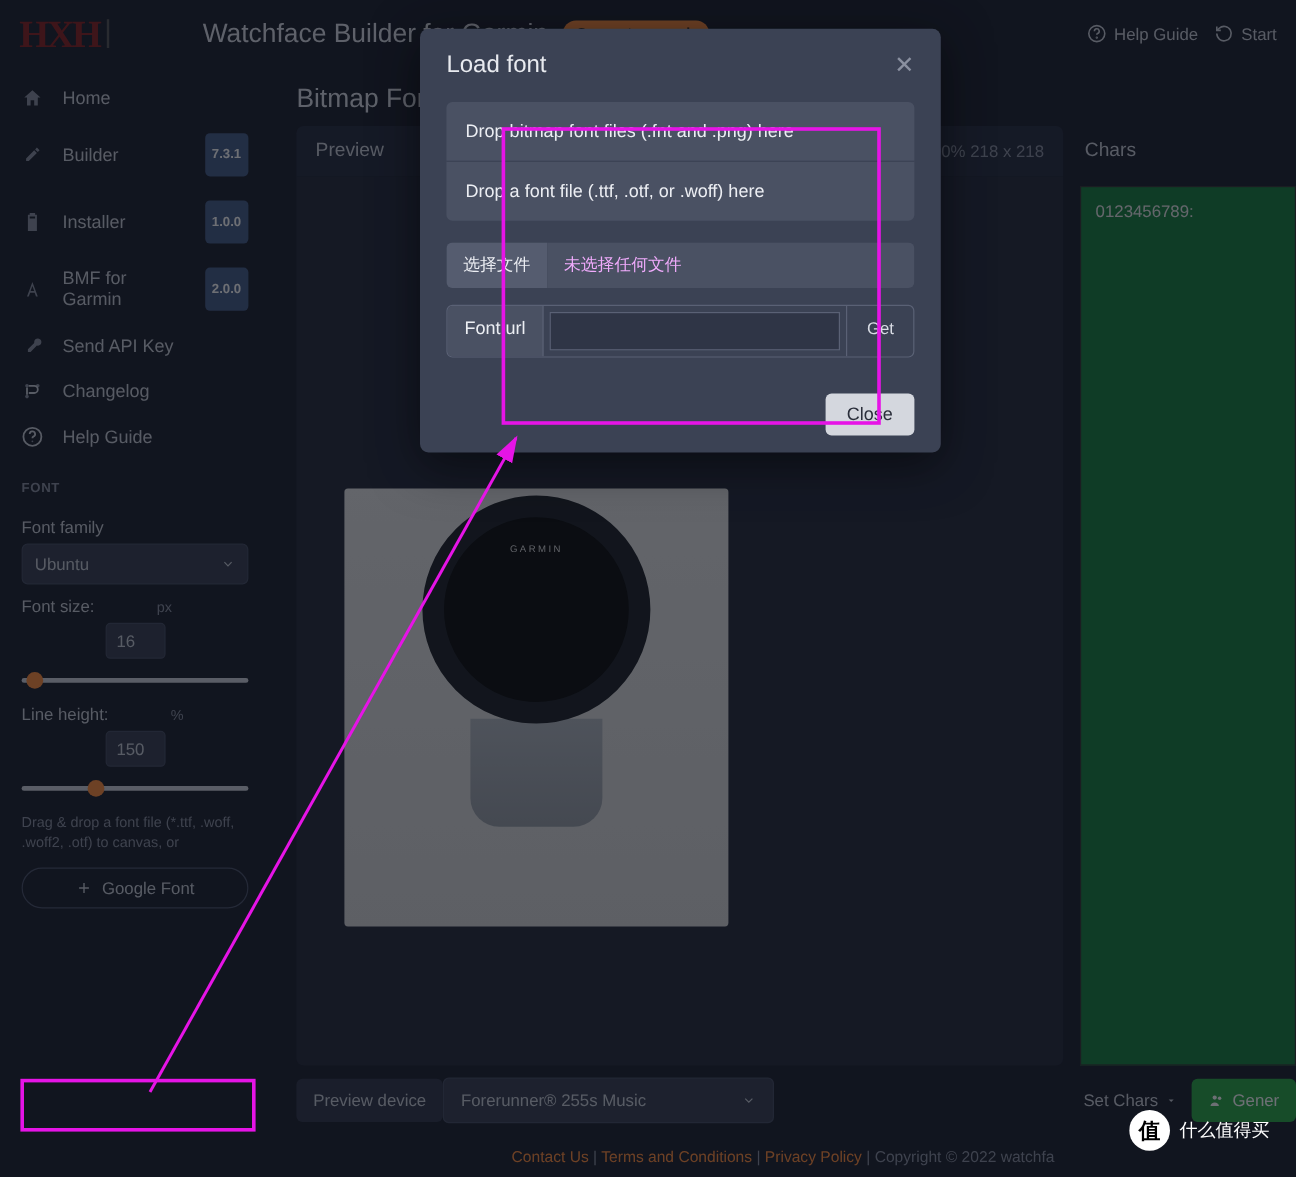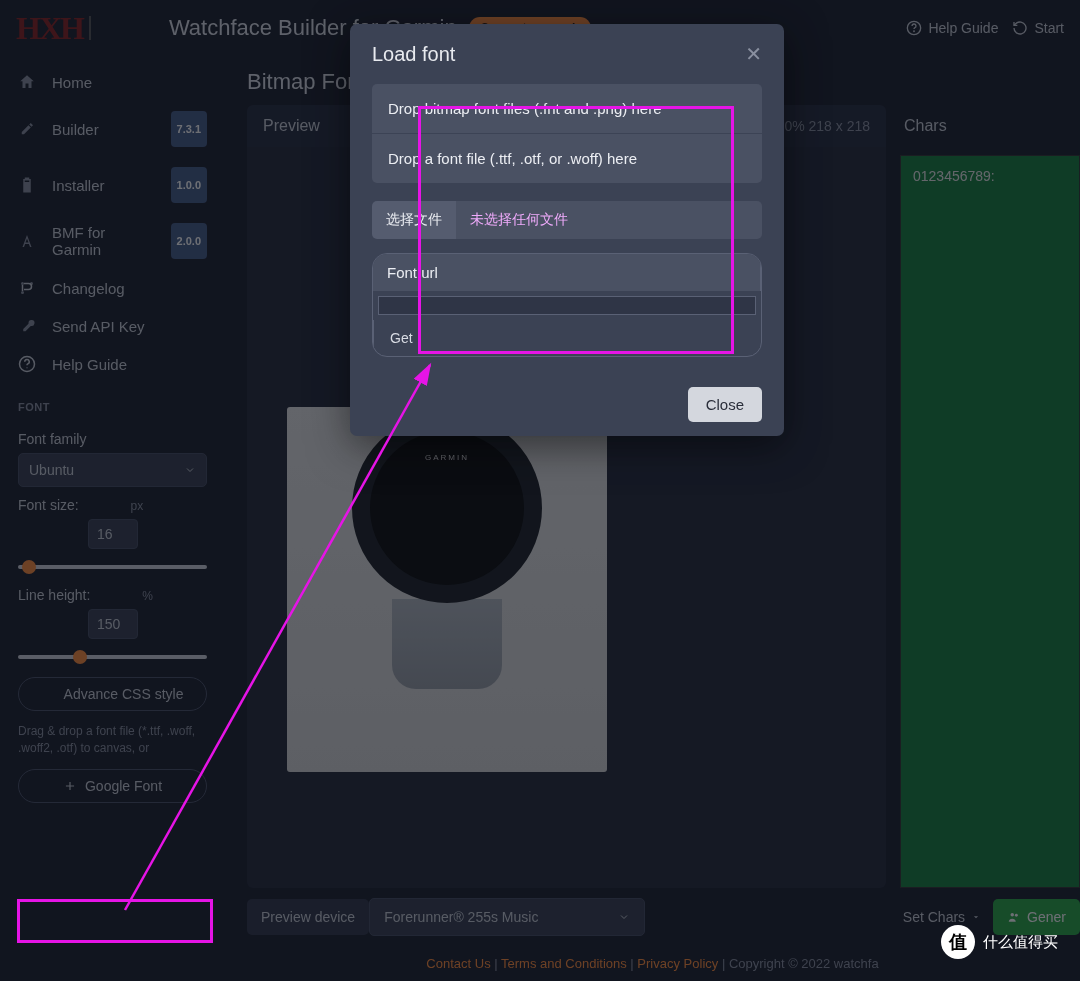--- a/index.html
+++ b/index.html
@@ -75,21 +75,21 @@
   .overlay{position:fixed;inset:0;background:rgba(12,15,24,0.6);}
   .modal{position:fixed;left:350px;top:24px;width:434px;background:var(--modal);border-radius:7px;box-shadow:0 10px 40px rgba(0,0,0,0.5);}
   .modal-head{display:flex;align-items:center;padding:18px 22px;font-size:20px;color:var(--text-bright);}
   .modal-head .x{margin-left:auto;cursor:pointer;color:var(--text-dim);font-size:20px;}
   .modal-body{padding:0 22px 16px;}
   .drop{background:var(--modal-box);border-radius:5px 5px 0 0;padding:14px 16px;color:#eceef3;font-size:15px;line-height:1.4;}
   .drop+.drop{border-radius:0 0 5px 5px;border-top:1px solid #3c4355;}
   .file-row{display:flex;margin-top:18px;border-radius:5px;overflow:hidden;}
   .file-btn{background:#555c6f;color:#eceef3;padding:10px 14px;font-size:14px;}
   .file-txt{flex:1;background:var(--modal-box);color:#f0abfc;padding:10px 14px;font-size:14px;}
-  .url-row{display:flex;margin-top:14px;border:1px solid #5a6175;border-radius:15px;overflow:hidden;flex-direction:column;}
+  .url-row{display:flex;margin-top:14px;border:1px solid #5a6175;border-radius:5px;overflow:hidden;}
   .url-lbl{background:var(--modal-box);color:#eceef3;padding:10px 14px;font-size:15px;border-right:1px solid #5a6175;}
   .url-inp{flex:1;background:#2f3546;border:1px solid #5a6175;margin:5px;height:32px;}
   .url-get{background:transparent;color:#d9dce4;padding:10px 16px;border-left:1px solid #5a6175;cursor:pointer;}
   .modal-foot{padding:14px 22px;display:flex;justify-content:flex-end;}
   .close-btn{background:#d4d7de;color:#2a2e3a;padding:9px 18px;border-radius:5px;font-size:15px;cursor:pointer;}
   
   
   .anno-box1{position:fixed;left:418px;top:106px;width:316px;height:248px;border:3px solid var(--magenta);pointer-events:none;}
   .anno-box2{position:fixed;left:17px;top:899px;width:196px;height:44px;border:3px solid var(--magenta);pointer-events:none;}
   .anno-arrow{position:fixed;left:0;top:0;pointer-events:none;}
@@ -150,32 +150,32 @@
     </div>
     <div class="sb-item">
       <svg viewBox="0 0 24 24">
           <path d="M6 20l6-16 6 16h-2l-1.5-4h-5L8 20H6zm4-6h4l-2-5.5L10 14z"></path>
         </svg>
       <span class="lbl">BMF for Garmin</span>
       <span class="badge">2.0.0</span>
     </div>
     <div class="sb-item">
       <svg viewBox="0 0 24 24">
+          <path d="M14 8a4 4 0 1 1 3 3.9L10 19H7v-3l7-7V8z"></path>
+        </svg>
+      <span class="lbl">Send API Key</span>
+    </div>
+    <div class="sb-item">
+      <svg viewBox="0 0 24 24">
           <circle cx="6" cy="6" r="2"></circle>
           <circle cx="6" cy="18" r="2"></circle>
           <circle cx="18" cy="6" r="2"></circle>
           <path d="M6 8v8M8 6h6a4 4 0 0 1 0 8H8" fill="none" stroke="currentColor" stroke-width="2"></path>
         </svg>
       <span class="lbl">Changelog</span>
-    </div>
-    <div class="sb-item">
-      <svg viewBox="0 0 24 24">
-          <path d="M14 8a4 4 0 1 1 3 3.9L10 19H7v-3l7-7V8z"></path>
-        </svg>
-      <span class="lbl">Send API Key</span>
     </div>
     <div class="sb-item">
       <svg viewBox="0 0 24 24">
           <circle cx="12" cy="12" r="10" fill="none" stroke="currentColor" stroke-width="2"></circle>
           <path d="M9 9a3 3 0 1 1 4 2.8c-.7.4-1 1-1 1.7" fill="none" stroke="currentColor" stroke-width="2"></path>
           <circle cx="12" cy="17" r="1"></circle>
         </svg>
       <span class="lbl">Help Guide</span>
     </div>
 
@@ -194,26 +194,20 @@
       <div class="slider">
           <div class="thumb" style="left:6%"></div>
         </div>
 
       <div class="form-lbl"><span>Line height:</span> <span class="unit">%</span></div>
       <input class="num-box" value="150" style="">
       <div class="slider">
           <div class="thumb" style="left:33%"></div>
         </div>
 
-      <button class="pill">
-        <svg viewBox="0 0 24 24" fill="currentColor">
-            <path d="M4 6h10M18 6h2M4 12h4M12 12h8M4 18h14M22 18h-2"></path>
-          </svg>
-        <span>Advance CSS style</span>
-      </button>
       <div class="hint">Drag &amp; drop a font file (*.ttf, .woff, .woff2, .otf) to canvas, or</div>
       <button class="pill">
         <svg viewBox="0 0 24 24" stroke="currentColor" stroke-width="2">
             <path d="M12 5v14M5 12h14"></path>
           </svg>
         <span>Google Font</span>
       </button>
     </div>
   </div>
 

